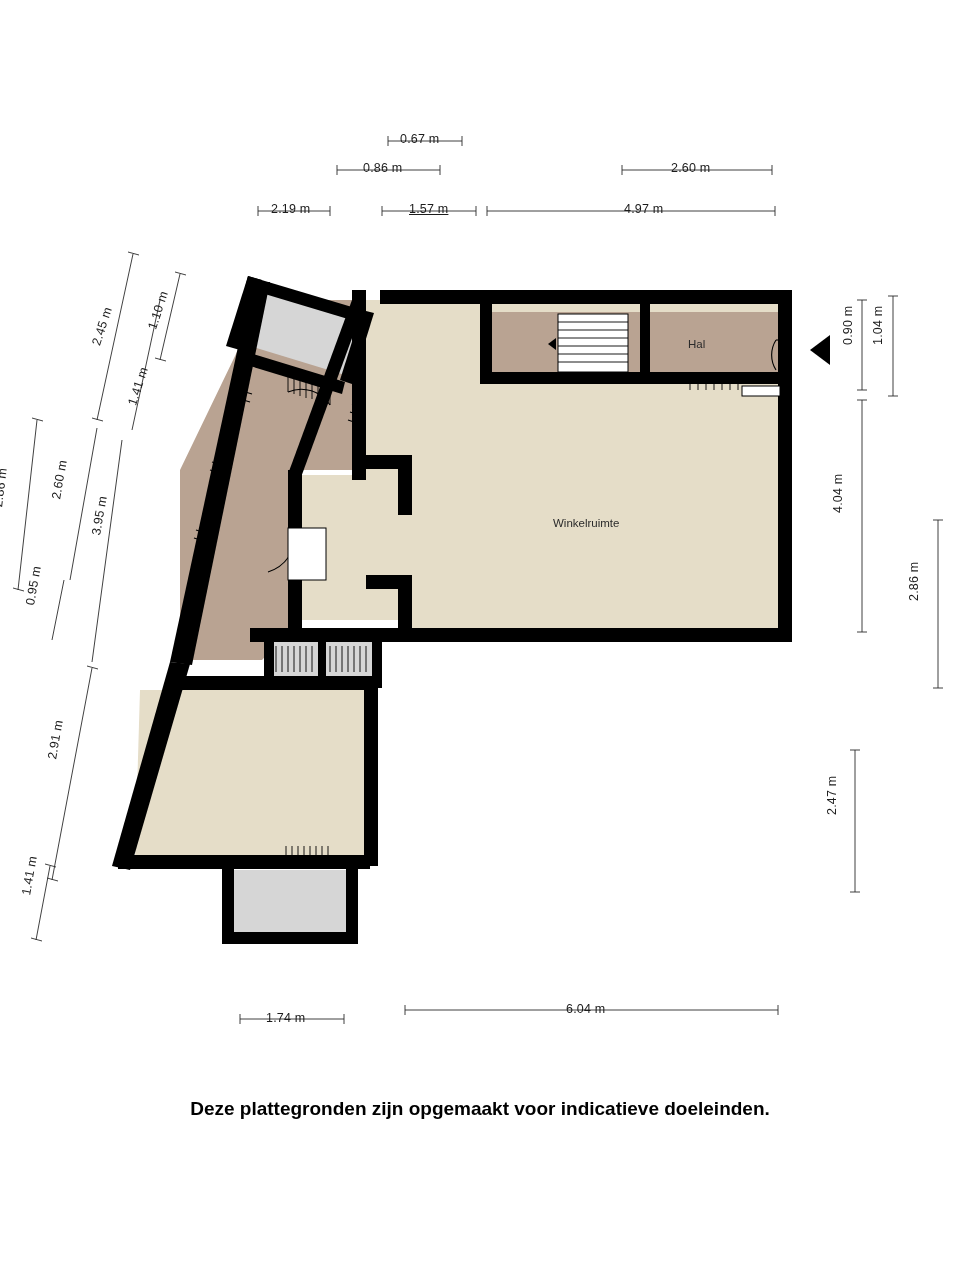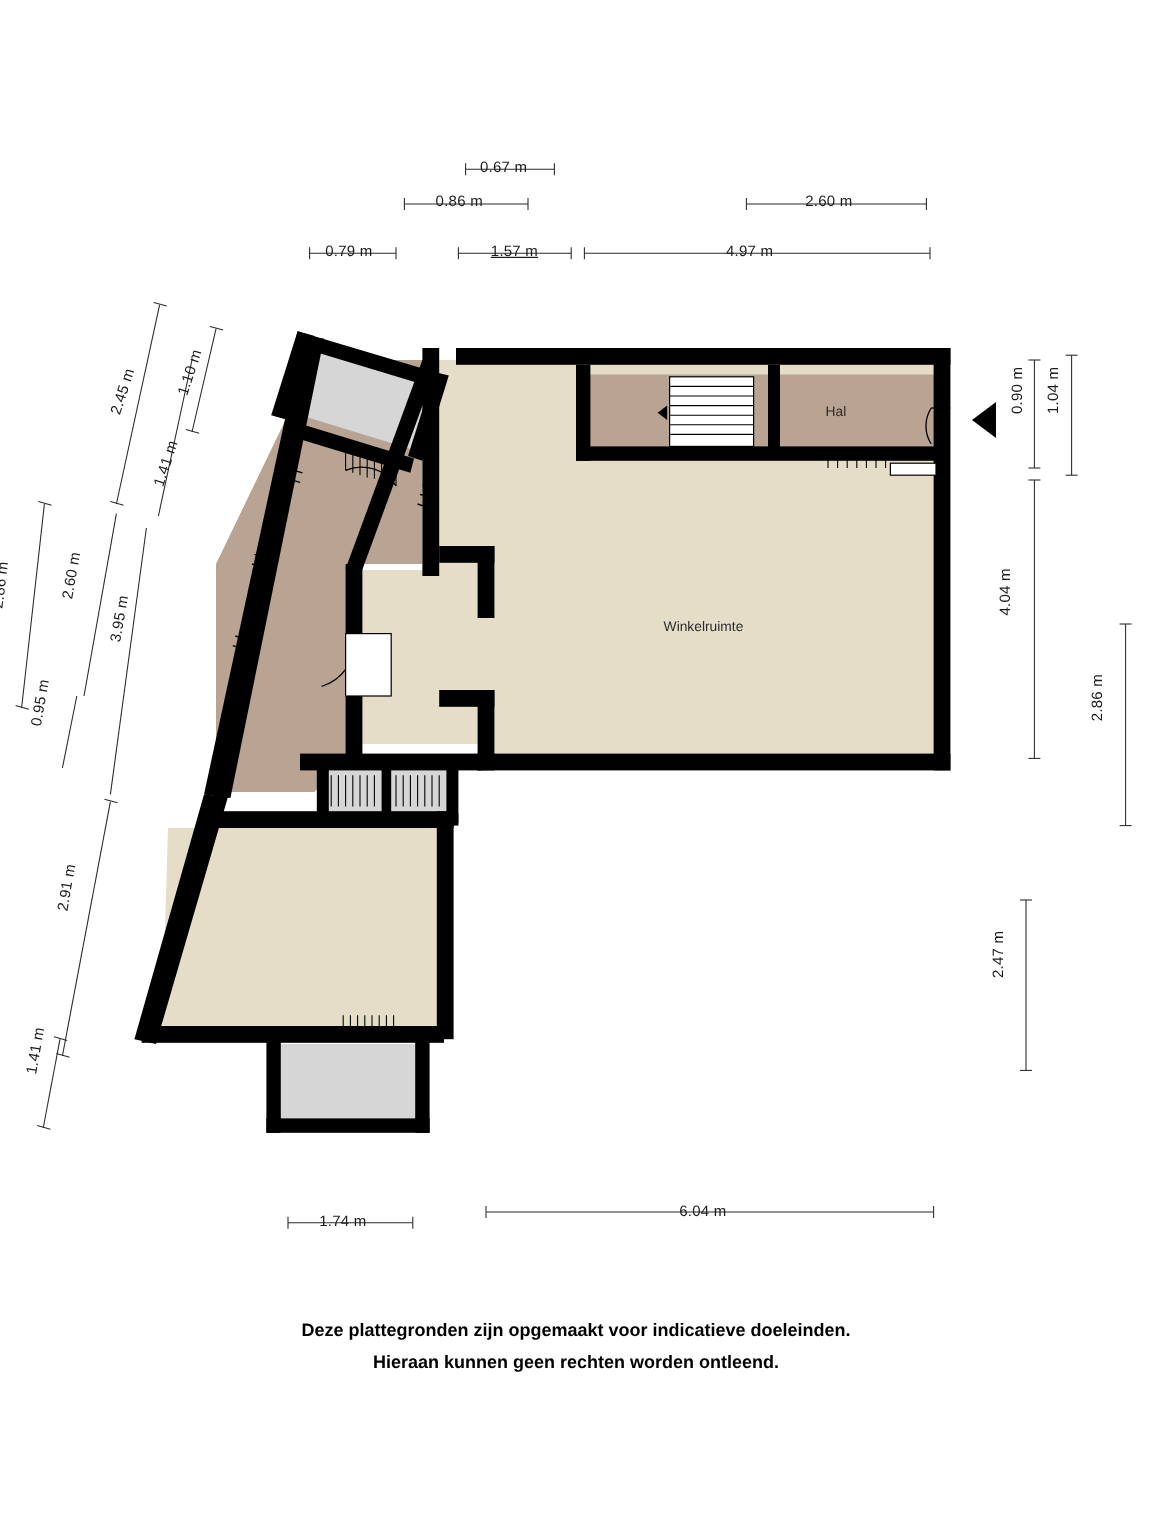--- a/index.html
+++ b/index.html
@@ -35,21 +35,21 @@
     color: #2b2b2b;
     white-space: nowrap;
   }
   .disclaimer {
     position: absolute;
     left: 0;
     width: 960px;
     text-align: center;
     font-family: "Liberation Sans", sans-serif;
     font-weight: bold;
-    font-size: 15px;
+    font-size: 19px;
     color: #000000;
     line-height: 28px;
   }
   .disclaimer-l1 { top: 1095px; }
   .disclaimer-l2 { top: 1122px; }
   svg { display: block; }
 </style>
 </head>
 <body>
 
@@ -293,23 +293,23 @@
       <line x1="778" y1="1005" x2="778" y2="1015"></line>
     </g>
   </svg>
 
   <div class="room-label" style="left:553px; top:517px;">Winkelruimte</div>
   <div class="room-label" style="left:688px; top:338px;text-align:center;">Hal</div>
 
   <div class="dim-label" style="left:400px; top:132px;">0.67 m</div>
   <div class="dim-label" style="left:363px; top:161px;">0.86 m</div>
   <div class="dim-label" style="left:671px; top:161px;">2.60 m</div>
-  <div class="dim-label" style="left:271px; top:202px;">0.79 m</div>
+  <div class="dim-label" style="left:271px; top:202px;">2.19 m</div>
   <div class="dim-label" style="left:409px; top:202px;text-decoration:underline;">1.57 m</div>
-  <div class="dim-label" style="left:605px; top:202px;">4.97 m</div>
+  <div class="dim-label" style="left:624px; top:202px;">4.97 m</div>
 
   <div class="dim-label" style="left:96px; top:338px; transform:rotate(-72deg); transform-origin:left center;">2.45 m</div>
   <div class="dim-label" style="left:152px; top:322px; transform:rotate(-72deg); transform-origin:left center;">1.10 m</div>
   <div class="dim-label" style="left:132px; top:398px; transform:rotate(-72deg); transform-origin:left center;">1.41 m</div>
 
   <div class="dim-label" style="left:-2px; top:500px; transform:rotate(-83deg); transform-origin:left center;">2.86 m</div>
   <div class="dim-label" style="left:56px; top:492px; transform:rotate(-80deg); transform-origin:left center;">2.60 m</div>
   <div class="dim-label" style="left:96px; top:528px; transform:rotate(-80deg); transform-origin:left center;">3.95 m</div>
   <div class="dim-label" style="left:30px; top:598px; transform:rotate(-80deg); transform-origin:left center;">0.95 m</div>
   <div class="dim-label" style="left:52px; top:752px; transform:rotate(-80deg); transform-origin:left center;">2.91 m</div>
@@ -318,15 +318,14 @@
   <div class="dim-label" style="left:848px; top:338px; transform:rotate(-90deg); transform-origin:left center;">0.90 m</div>
   <div class="dim-label" style="left:878px; top:338px; transform:rotate(-90deg); transform-origin:left center;">1.04 m</div>
   <div class="dim-label" style="left:838px; top:506px; transform:rotate(-90deg); transform-origin:left center;">4.04 m</div>
   <div class="dim-label" style="left:914px; top:594px; transform:rotate(-90deg); transform-origin:left center;">2.86 m</div>
   <div class="dim-label" style="left:832px; top:808px; transform:rotate(-90deg); transform-origin:left center;">2.47 m</div>
 
   <div class="dim-label" style="left:266px; top:1011px;text-align:right;">1.74 m</div>
   <div class="dim-label" style="left:566px; top:1002px;">6.04 m</div>
 
   <div class="disclaimer disclaimer-l1">Deze plattegronden zijn opgemaakt voor indicatieve doeleinden.</div>
-  <div class="disclaimer disclaimer-l2">Hieraan kunnen geen rechten worden ontleend.</div>
 
 </div>
 
 </body></html>

